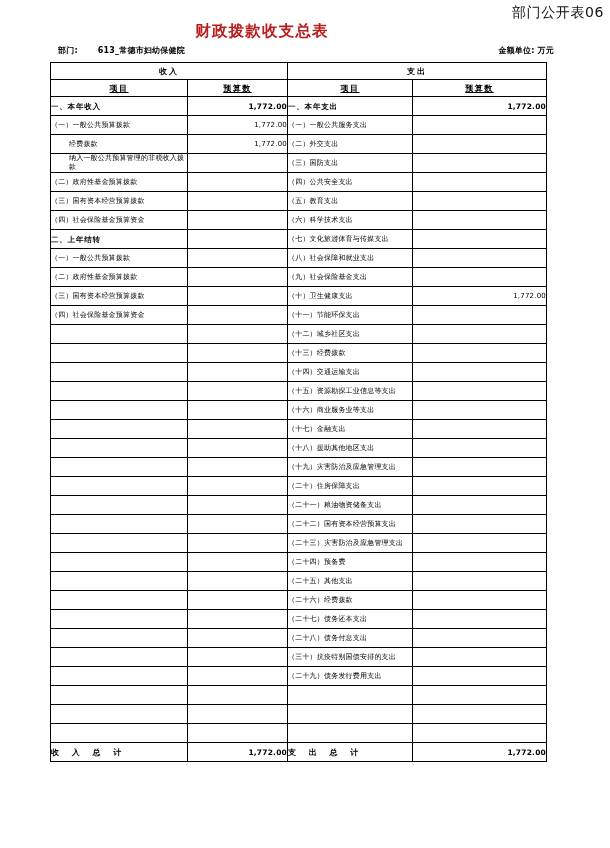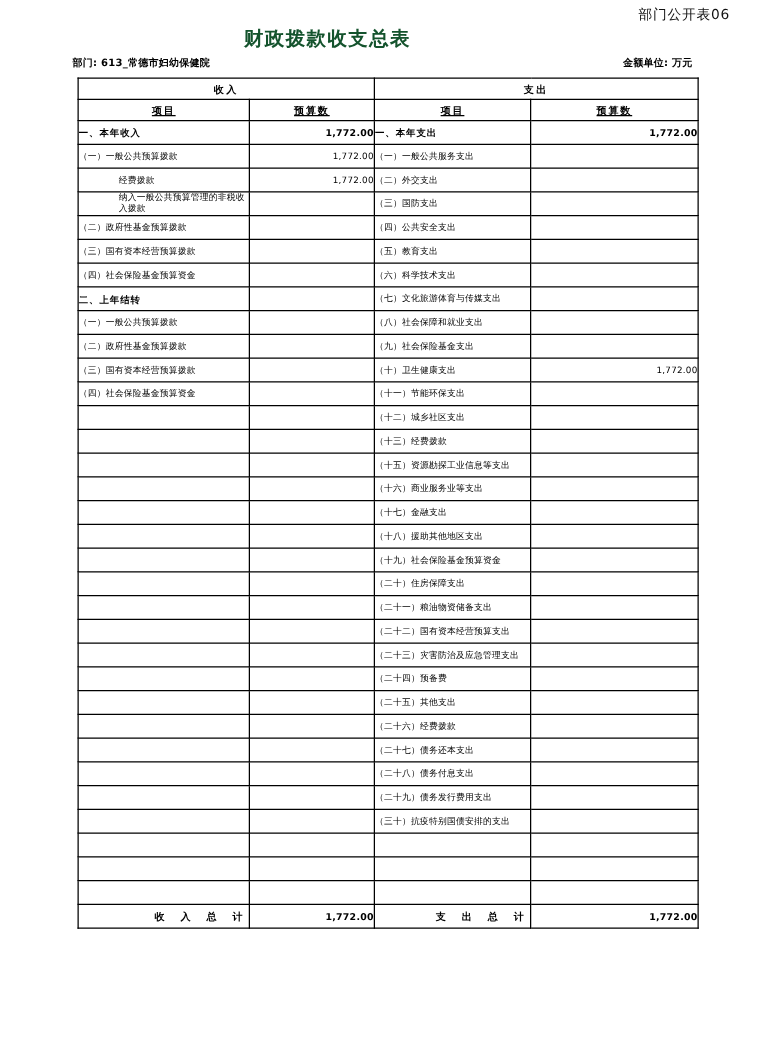--- a/index.html
+++ b/index.html
@@ -17,67 +17,67 @@
   }
   .page {
     position: relative;
     width: 610px;
     height: 848px;
     box-sizing: border-box;
   }
   .doc-tag {
     position: absolute;
     top: 4px;
-    right: 26px;
-    font-size: 11px;
+    right: 6px;
+    font-size: 14px;
     letter-spacing: 0.6px;
     color: #111;
     white-space: nowrap;
   }
   .doc-title {
     position: absolute;
     top: 21px;
     left: 0;
     width: 524px;
     text-align: center;
     font-size: 15.5px;
     font-weight: bold;
     letter-spacing: 1.2px;
-    color: #14532d;
+    color: #b91c1c;
   }
   .meta-row {
     position: absolute;
     top: 45px;
     left: 58px;
     width: 496px;
     height: 14px;
   }
   .meta-left {
     position: absolute;
     left: 0;
     top: 0;
     font-size: 8px;
     font-weight: bold;
     letter-spacing: 0.2px;
     white-space: nowrap;
   }
-  .meta-left .dept-label { margin-right: 3px; }
+  .meta-left .dept-label { margin-right: 20px; }
   .meta-right {
     position: absolute;
     right: 0;
     top: 0;
     font-size: 8px;
     font-weight: bold;
     letter-spacing: 0.2px;
     white-space: nowrap;
   }
   table.fin {
     position: absolute;
     top: 62px;
-    left: 62px;
+    left: 50px;
     width: 496px;
     border-collapse: collapse;
     table-layout: fixed;
     font-size: 7px;
   }
   table.fin td, table.fin th {
     border: 1px solid #000000;
     padding: 0;
     vertical-align: middle;
   }
@@ -110,35 +110,35 @@
     letter-spacing: 0.2px;
     text-align: left;
     word-break: break-all;
   }
   td.item.lvl0 {
     font-weight: bold;
     font-size: 7.5px;
     letter-spacing: 0.8px;
     margin-left: 28px;
   }
-  td.item.lvl2 { padding-left: 32px; }
+  td.item.lvl2 { padding-left: 18px; }
   td.num {
     height: 18px;
     padding-right: 7px;
     text-align: right;
     font-size: 7px;
     letter-spacing: 0.2px;
   }
   td.num.strong { font-weight: bold; font-size: 7.5px; }
   tr.total td.item {
-    text-align: right;
+    text-align: left;
     font-weight: bold;
     font-size: 8px;
     letter-spacing: 5px;
-    padding-left: 16px;
+    padding-left: 0;
   }
   tr.total td.num {
     font-weight: bold;
     font-size: 7.5px;
   }
 </style>
 </head>
 <body>
 
 <div class="page">
@@ -254,20 +254,26 @@
         </tr>
         <tr>
           <td class="item lvl1"></td>
           <td class="num"></td>
           <td class="item lvl1">（十三）经费拨款</td>
           <td class="num"></td>
         </tr>
         <tr>
           <td class="item lvl1"></td>
           <td class="num"></td>
+          <td class="item lvl1">（十四）交通运输支出</td>
+          <td class="num"></td>
+        </tr>
+        <tr>
+          <td class="item lvl1"></td>
+          <td class="num"></td>
           <td class="item lvl1">（十五）资源勘探工业信息等支出</td>
           <td class="num"></td>
         </tr>
         <tr>
           <td class="item lvl1"></td>
           <td class="num"></td>
           <td class="item lvl1">（十六）商业服务业等支出</td>
           <td class="num"></td>
         </tr>
         <tr>
@@ -278,21 +284,21 @@
         </tr>
         <tr>
           <td class="item lvl1"></td>
           <td class="num"></td>
           <td class="item lvl1">（十八）援助其他地区支出</td>
           <td class="num"></td>
         </tr>
         <tr>
           <td class="item lvl1"></td>
           <td class="num"></td>
-          <td class="item lvl1">（十九）社会保险基金预算资金</td>
+          <td class="item lvl1">（十九）灾害防治及应急管理支出</td>
           <td class="num"></td>
         </tr>
         <tr>
           <td class="item lvl1"></td>
           <td class="num"></td>
           <td class="item lvl1">（二十）住房保障支出</td>
           <td class="num"></td>
         </tr>
         <tr>
           <td class="item lvl1"></td>
@@ -338,27 +344,27 @@
         </tr>
         <tr>
           <td class="item lvl1"></td>
           <td class="num"></td>
           <td class="item lvl1">（二十八）债务付息支出</td>
           <td class="num"></td>
         </tr>
         <tr>
           <td class="item lvl1"></td>
           <td class="num"></td>
+          <td class="item lvl1">（三十）抗疫特别国债安排的支出</td>
+          <td class="num"></td>
+        </tr>
+        <tr>
+          <td class="item lvl1"></td>
+          <td class="num"></td>
           <td class="item lvl1">（二十九）债务发行费用支出</td>
-          <td class="num"></td>
-        </tr>
-        <tr>
-          <td class="item lvl1"></td>
-          <td class="num"></td>
-          <td class="item lvl1">（三十）抗疫特别国债安排的支出</td>
           <td class="num"></td>
         </tr>
         <tr>
           <td class="item lvl1"></td>
           <td class="num"></td>
           <td class="item lvl1"></td>
           <td class="num"></td>
         </tr>
         <tr>
           <td class="item lvl1"></td>

